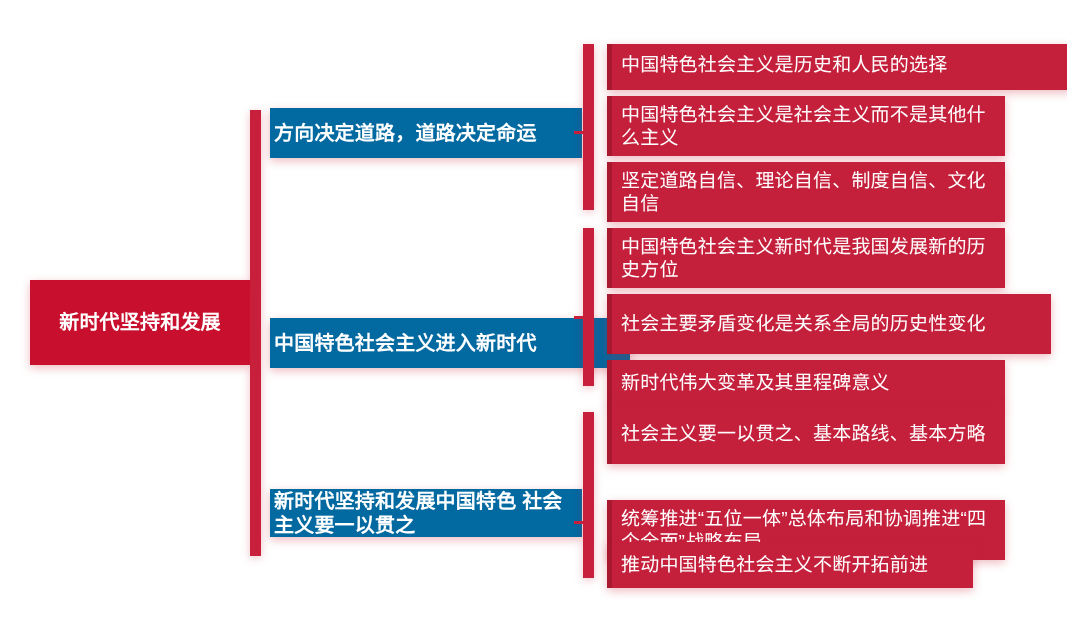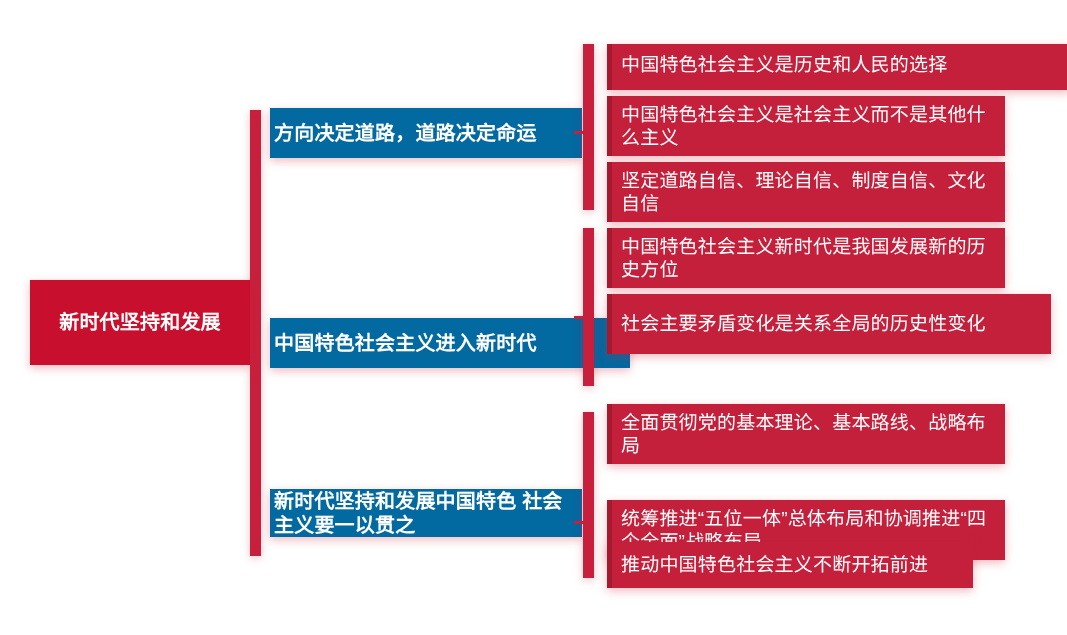--- a/index.html
+++ b/index.html
@@ -117,33 +117,36 @@
 
   <div class="bar" style="left:583px; top:228px; width:11px; height:158px;"></div>
   <div class="stub" style="left:574px; top:316px; width:12px;"></div>
 
   <div class="node leaf" style="left:607px; top:228px; width:398px; height:60px;">
     <span>中国特色社会主义新时代是我国发展新的历史方位</span>
   </div>
   <div class="node leaf" style="left:607px; top:294px; width:444px; height:60px;">
     <span>社会主要矛盾变化是关系全局的历史性变化</span>
   </div>
+  <div class="node leaf" style="left:607px; top:360px; width:398px; height:46px;">
+    <span>新时代伟大变革及其里程碑意义</span>
+  </div>
 
   <div class="node lvl2" style="left:270px; top:489px; width:312px; height:48px;">
     <div>
       <span class="txt">新时代坚持和发展中国特色</span>
       <span class="txt">社会主义要一以贯之</span>
     </div>
   </div>
 
   <div class="bar" style="left:583px; top:412px; width:11px; height:166px;"></div>
   <div class="stub" style="left:574px; top:521px; width:12px;"></div>
 
   <div class="node leaf" style="left:607px; top:404px; width:398px; height:60px;">
-    <span>全面贯彻党的基本理论、基本路线、战略布局</span>
+    <span>社会主义要一以贯之、基本路线、基本方略</span>
   </div>
   <div class="node leaf" style="left:607px; top:470px; width:398px; height:60px;margin-top:30px;">
     <span>统筹推进“五位一体”总体布局和协调推进“四个全面”战略布局</span>
   </div>
   <div class="node leaf" style="left:607px; top:542px; width:366px; height:46px;">
     <span>推动中国特色社会主义不断开拓前进</span>
   </div>
 
 </div>
 

